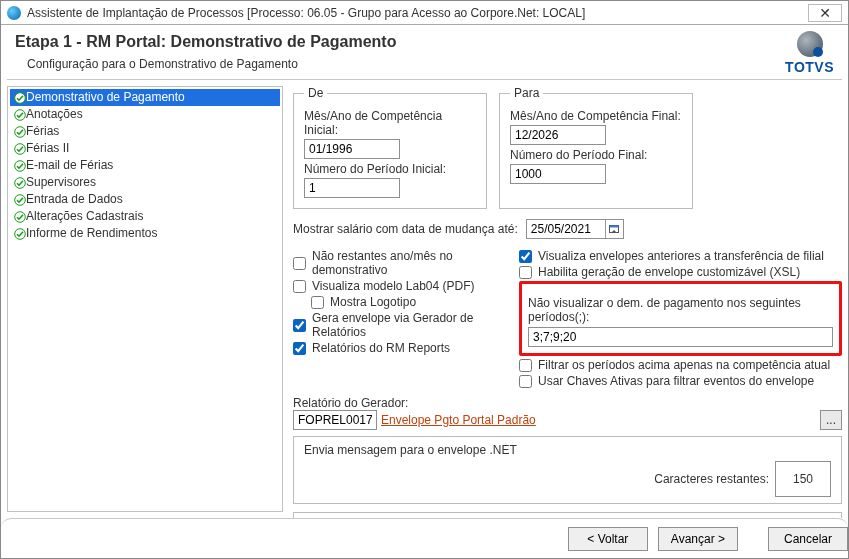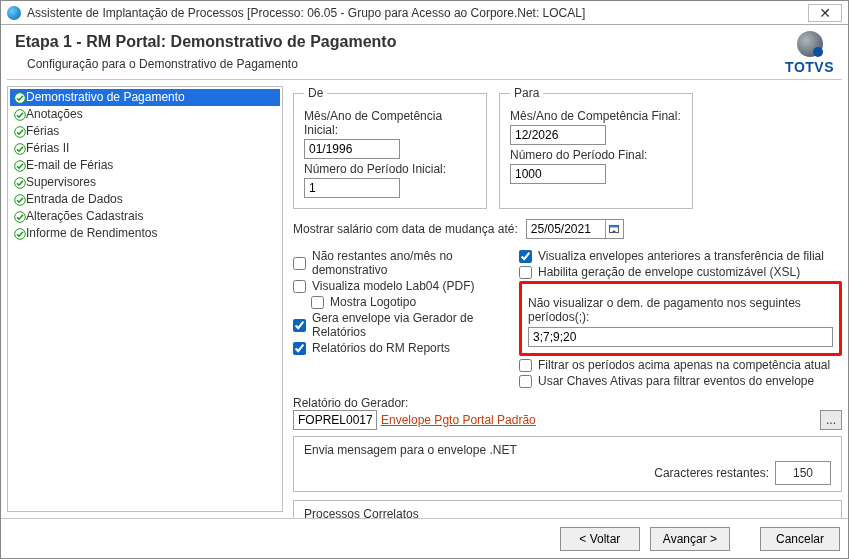--- a/index.html
+++ b/index.html
@@ -136,26 +136,26 @@
     border:3px solid #e11;
     padding:12px 6px 6px;
     border-radius:2px;
   }
   .hl-text{font-size:12px;margin-bottom:3px;}
   .ger-row{display:flex;align-items:center;gap:4px;}
   .ger-link{color:#c2410c;text-decoration:underline;cursor:pointer;}
   .ger-btn{width:22px;height:20px;border:1px solid #8f8f8f;background:#e9e9e9;display:flex;align-items:center;justify-content:center;}
   .envnet{border:1px solid #bcbcbc;padding:6px 10px;}
   .envnet .inner{display:flex;align-items:center;justify-content:flex-end;gap:6px;margin-top:4px;}
-  .envnet .countbox{border:1px solid #8f8f8f;height:24px;min-width:56px;display:flex;align-items:center;justify-content:center;padding:0 6px;}
+  .envnet .countbox{border:1px solid #8f8f8f;height:36px;min-width:56px;display:flex;align-items:center;justify-content:center;padding:0 6px;}
   .proc{flex:1;border:1px solid #bcbcbc;padding:6px 10px;margin-top:2px;}
   .footer{
     height:40px;border-top:1px solid #c8c8c8;
     display:flex;align-items:center;justify-content:flex-end;
-    gap:10px;padding:0 8px;
+    gap:10px;padding:0 0;border-radius:10px;
   }
   button.win {
     min-width:80px;height:24px;border:1px solid #8f8f8f;background:#efefef;
     font-family:inherit;font-size:12px;padding:0 12px;cursor:pointer;
   }
 </style>
 </head>
 <body>
 
 <div class="window">

